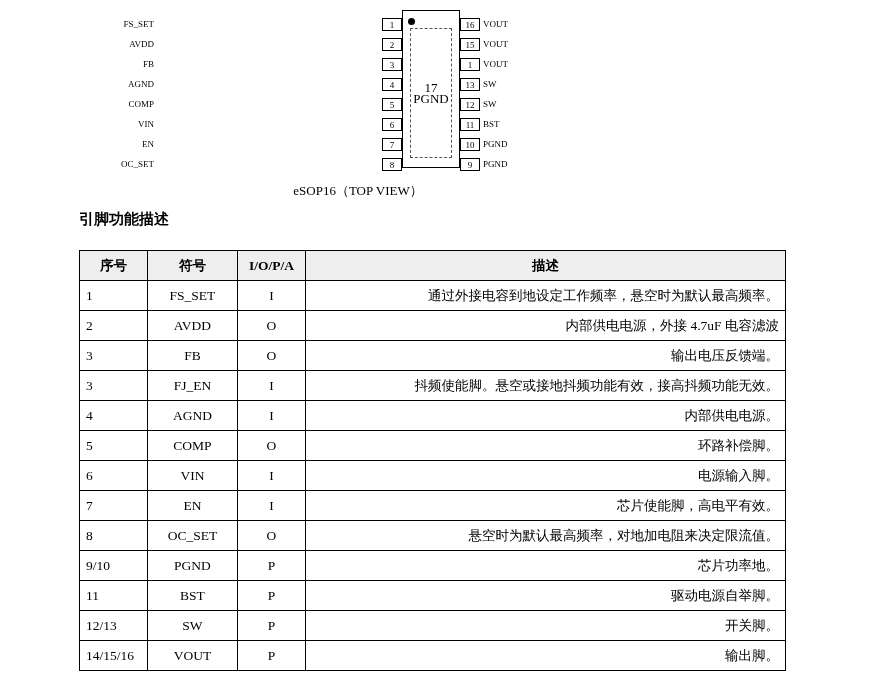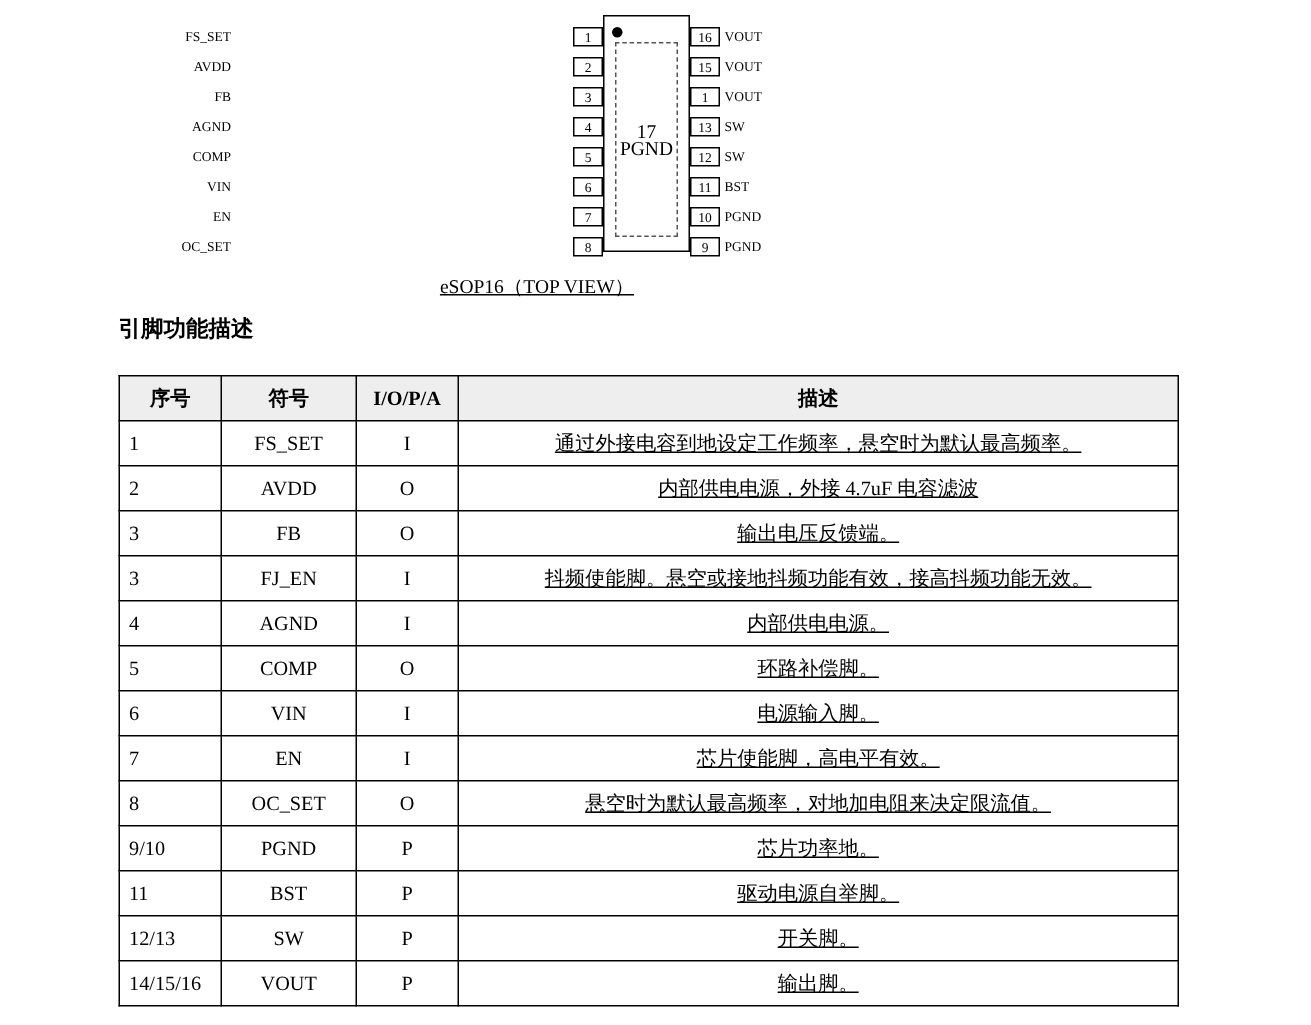--- a/index.html
+++ b/index.html
@@ -99,21 +99,20 @@
   .pin-right .pin-name { left: 153px; text-align: left; }
 
   .caption {
     position: absolute;
     left: 0;
     top: 182px;
     width: 716px;
     text-align: center;
     font-size: 13px;
     font-family: "Liberation Serif", serif;
-    text-decoration: underline;
   }
 
   
   .section-title {
     position: absolute;
     left: 79px;
     top: 210px;
     font-size: 15px;
     font-weight: bold;
     font-family: "Liberation Sans", sans-serif;
@@ -143,21 +142,21 @@
     font-size: 13.5px;
   }
   .col-no   { width: 68px; }
   .col-sym  { width: 90px; }
   .col-io   { width: 68px; }
   .col-desc { width: 481px; }
 
   td.c-no   { text-align: left; padding-left: 7px; }
   td.c-sym  { text-align: center; }
   td.c-io   { text-align: center; }
-  td.c-desc { text-align: center; padding-left: 8px; text-decoration: underline; }
+  td.c-desc { text-align: right; padding-left: 8px; }
 </style>
 </head>
 <body>
 
 <div class="diagram-wrap">
   <div class="chip-area">
     <div class="pkg-body"></div>
     <div class="pkg-pad"></div>
     <div class="pin1-dot"></div>
     <div class="pad-label">

